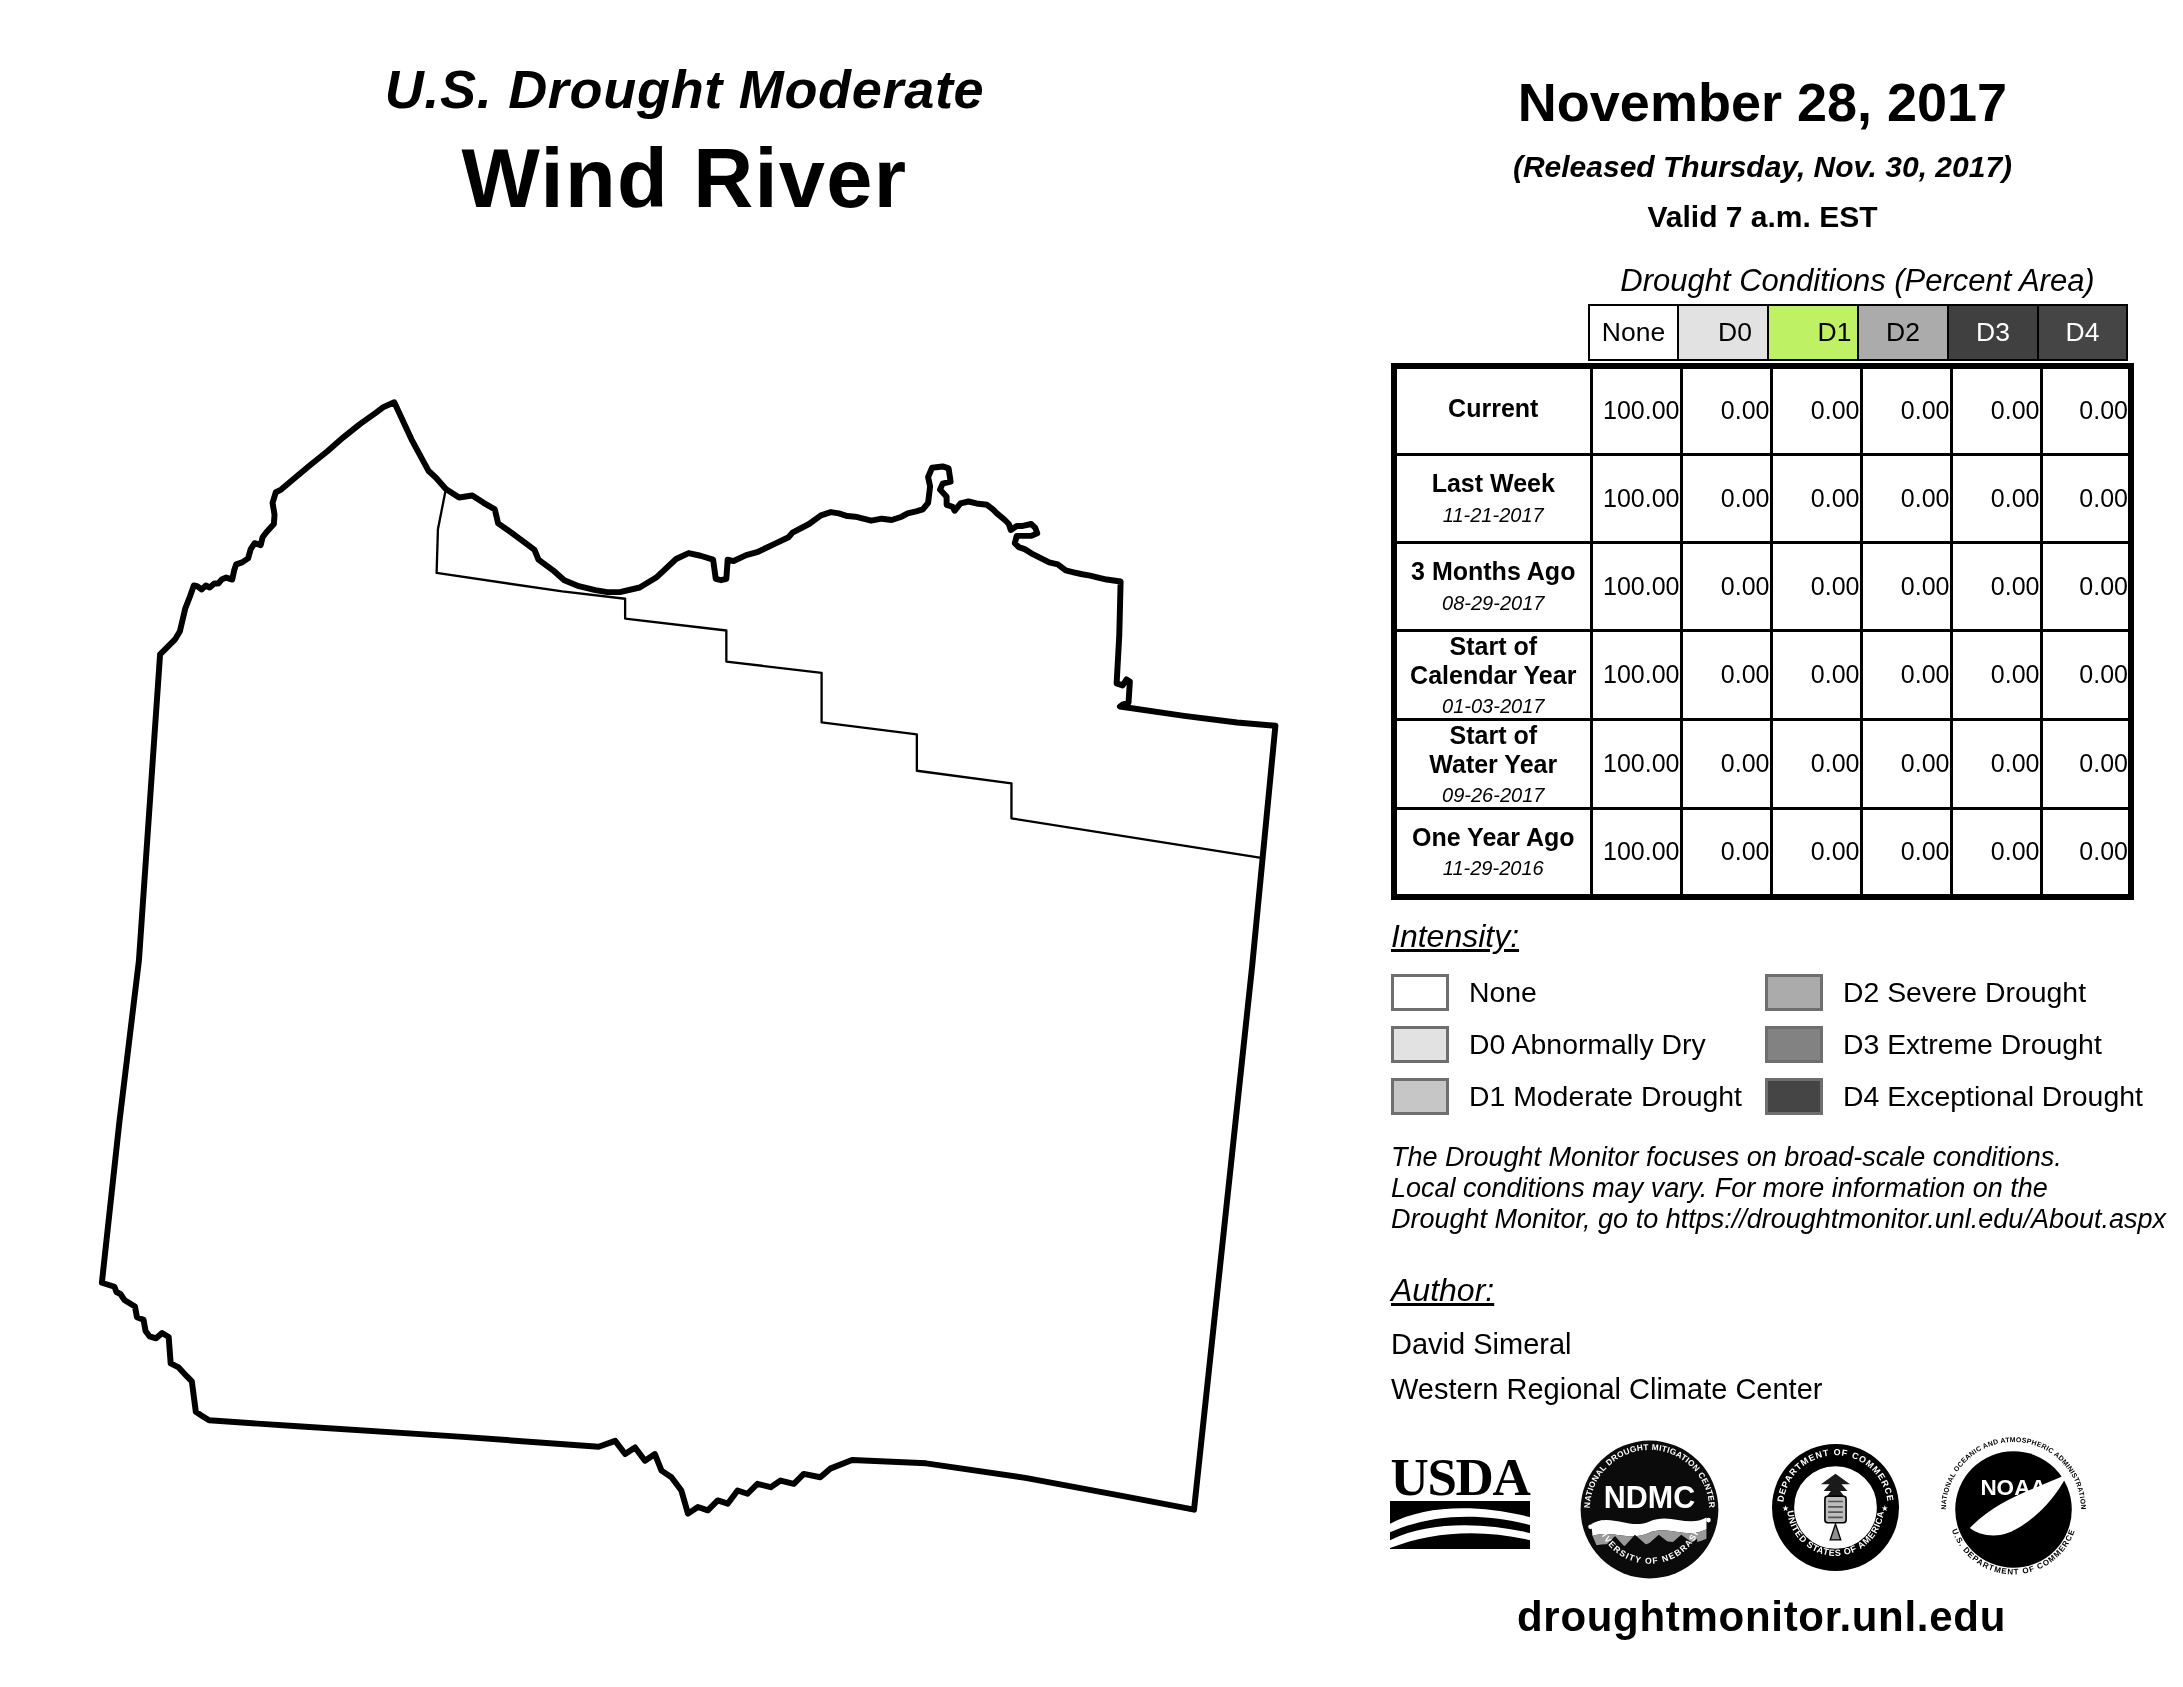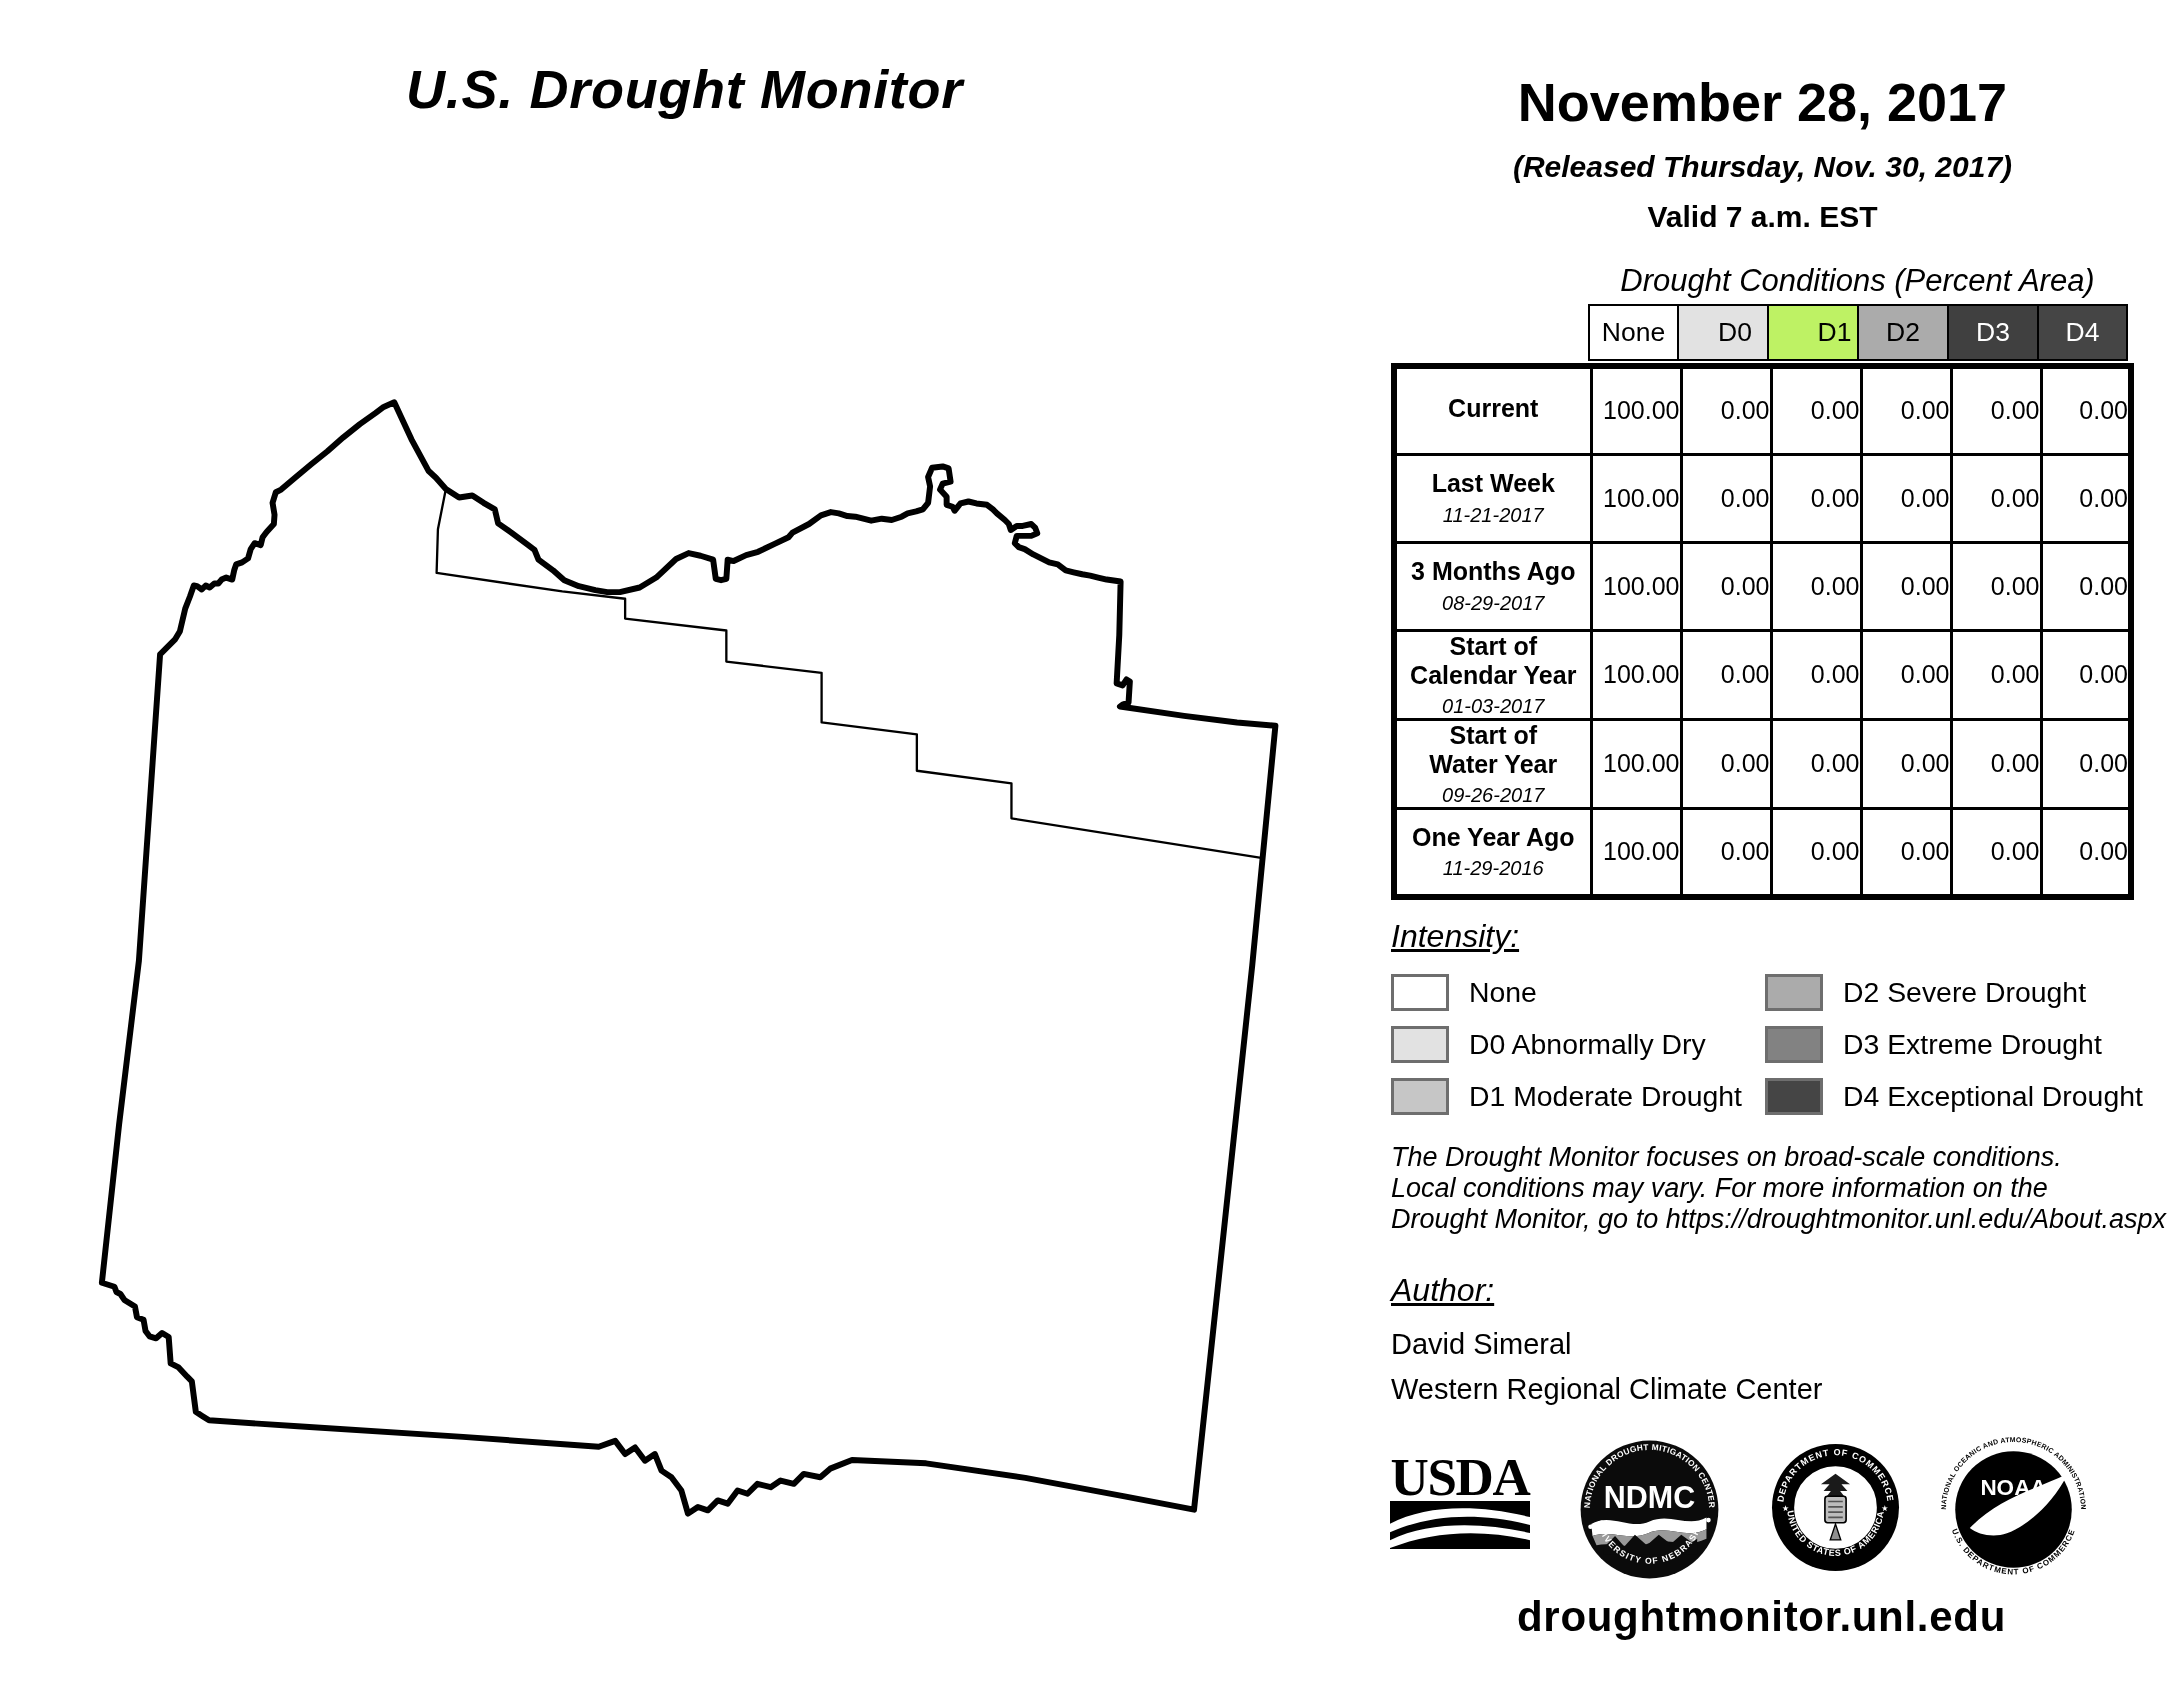--- a/index.html
+++ b/index.html
@@ -85,21 +85,22 @@
            245,2015 236,2023 226,2020 220,2012 217,1995 207,1991 204,1975 188,1965 182,1956 176,1953
            173,1945 154,1939 180,1700 210,1452 242,989 265,966 272,954 280,920 287,902 293,885 298,886
            305,891 311,885 317,888 324,882 330,882 335,876 342,873 351,876 354,862 357,853 366,850
            375,844 379,830 385,821 394,824 397,812 403,804 414,792 415,778 412,760 417,744 425,740
            446,722 470,702 495,682 519,661 544,641 568,624 580,615 Z"></path>
   <path fill="none" stroke="#000" stroke-width="3.5" stroke-linejoin="round" d="M674,739 L662,800 660,866 850,894 945,905 945,935 1098,953 1098,1000 1242,1017 1242,1092
            1386,1110 1386,1165 1529,1184 1529,1237 1909,1297"></path>
 </svg>
 
 <div class="abs title-block">
-  <div class="t-monitor">U.S. Drought Monitor</div>
+  <div class="t-monitor">U.S. Drought Moderate</div>
+  <div class="t-region">Wind River</div>
 </div>
 
 <div class="abs date-block">
   <div class="d-date">November 28, 2017</div>
   <div class="d-released">(Released Thursday, Nov. 30, 2017)</div>
   <div class="d-valid">Valid 7 a.m. EST</div>
 </div>
 
 <div class="abs tbl-title">Drought Conditions (Percent Area)</div>
 

